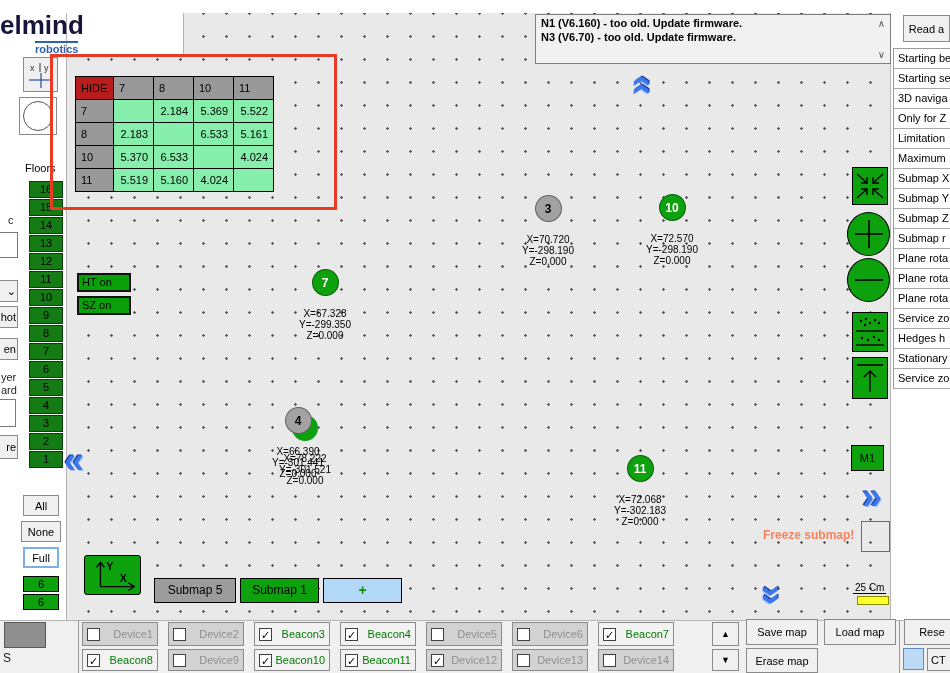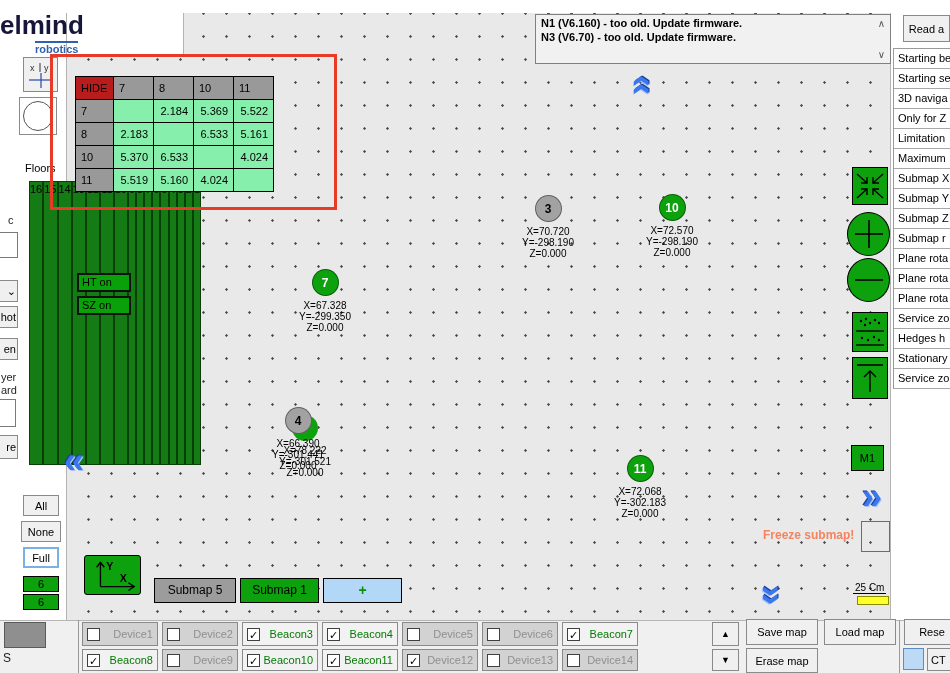--- a/index.html
+++ b/index.html
@@ -41,43 +41,43 @@
            pointer-events:none;z-index:8;background:transparent}
 
   
   table.dist{border-collapse:collapse;background:#fff;z-index:6}
   table.dist td{border:1px solid #000;font-size:11px;padding:0 5px;height:23px;box-sizing:border-box}
   td.hd{background:#999;text-align:left}
   td.corner{background:#b91c1c}
   td.val{text-align:right;background:#86efac}
 
   
-  .floors-col{left:29px;top:181px;width:34px;height:285px;display:flex;flex-direction:row}
+  .floors-col{left:29px;top:181px;width:34px;height:285px;display:flex;flex-direction:column}
   .floorbtn{flex:1;background:#157c15;border:1px solid #083f08;color:#000;text-align:center;
             font-size:11px;margin-bottom:1px;line-height:15px;box-sizing:border-box}
 
   .greenbtn{background:#0da10d;border:1px solid #000;color:#000;text-align:center;box-sizing:border-box;
             display:flex;align-items:center;justify-content:center}
 
   
   .chev{position:absolute;font-size:36px;font-weight:bold;color:#3b78ef;line-height:34px;
         text-shadow:1px 1px 0 #a9c3f7,-1px -1px 0 #1b3f9e;cursor:pointer;z-index:5}
 
   
   .beacon{position:absolute;z-index:4}
   .bdot{width:27px;height:27px;border-radius:50%;text-align:center;line-height:26px;font-weight:bold;
         font-size:12px;border:1px solid rgba(0,0,0,.4);box-sizing:border-box;margin:0 auto}
   .beacon[data-color="green"] .bdot{background:#0da10d;color:#fff}
   .beacon[data-color="gray"]  .bdot{background:#a2a2a2;color:#000}
   .bdot-behind{position:absolute;width:26px;height:26px;border-radius:50%;background:#0da10d;z-index:-1}
-  .bcoords{font-size:10px;line-height:11px;text-align:center;color:#000;white-space:nowrap;margin-top:4px}
+  .bcoords{font-size:10px;line-height:11px;text-align:center;color:#000;white-space:nowrap;margin-top:12px}
 
   
   .bottombar{left:0;top:620px;width:950px;height:53px;background:#f0f0f0;border-top:1px solid #b5b5b5}
-  .devrow{position:absolute;display:flex;gap:4px}
+  .devrow{position:absolute;display:flex;gap:10px}
   .dev{display:flex;align-items:center;justify-content:space-between;width:76px;flex:none;
        border:1px solid #8a8a8a;box-sizing:border-box;padding:0 4px;cursor:pointer}
   .dev[data-type="device"]{background:#d2d2d2}
   .dev[data-type="beacon"]{background:#f2f2f2}
   .dev[data-type="device"] .lbl{color:#8f8f8f}
   .dev[data-type="beacon"] .lbl{color:#007b00}
   .chk{width:13px;height:13px;background:#fff;border:1px solid #404040;font-size:11px;line-height:12px;
        text-align:center;flex:none;box-sizing:border-box;color:#000}
   .dev[data-checked="true"] .chk::before{content:"✓"}
   .lbl{font-size:11px;white-space:nowrap;overflow:hidden}

